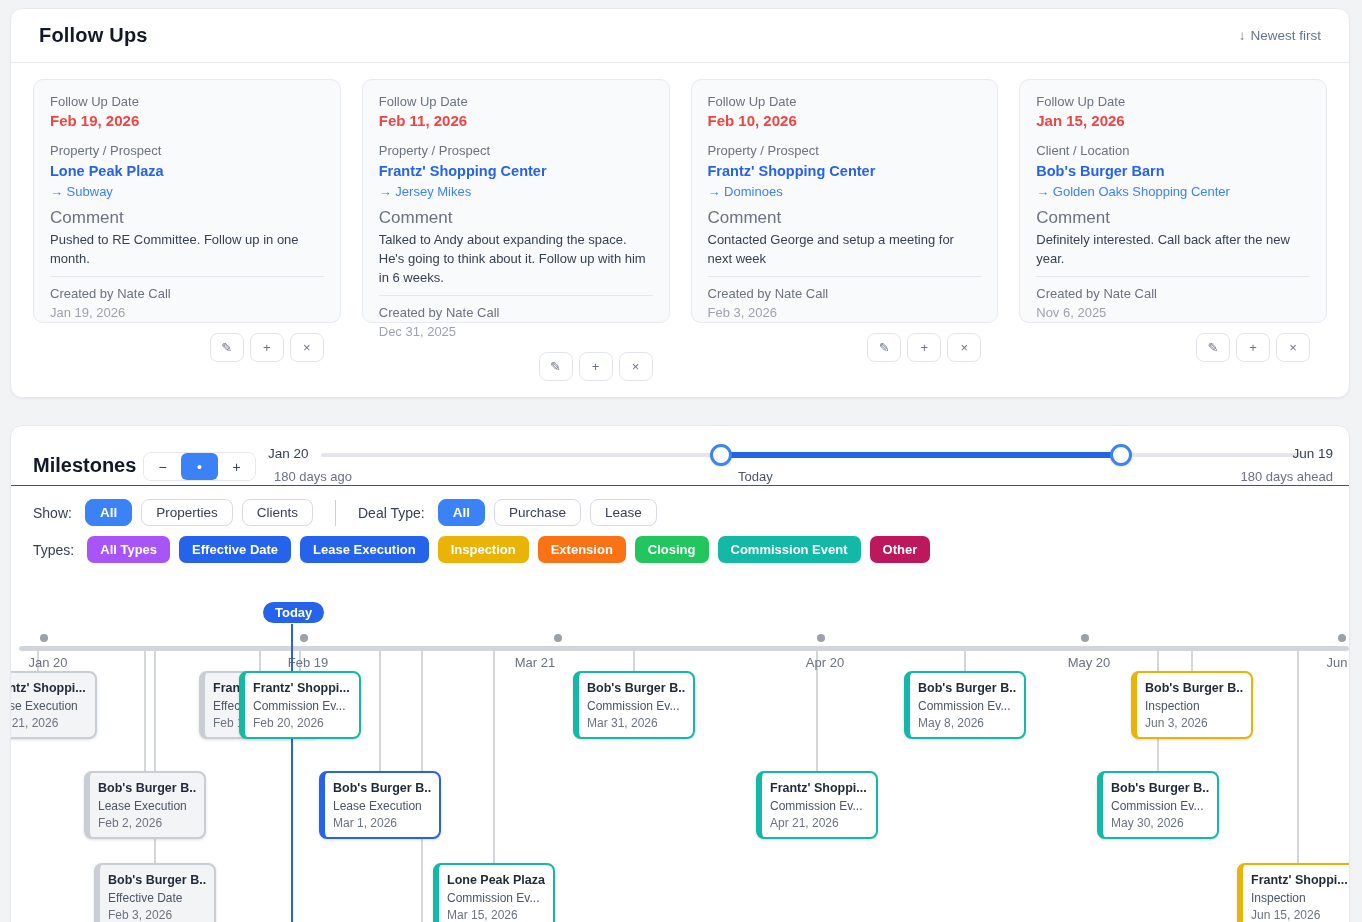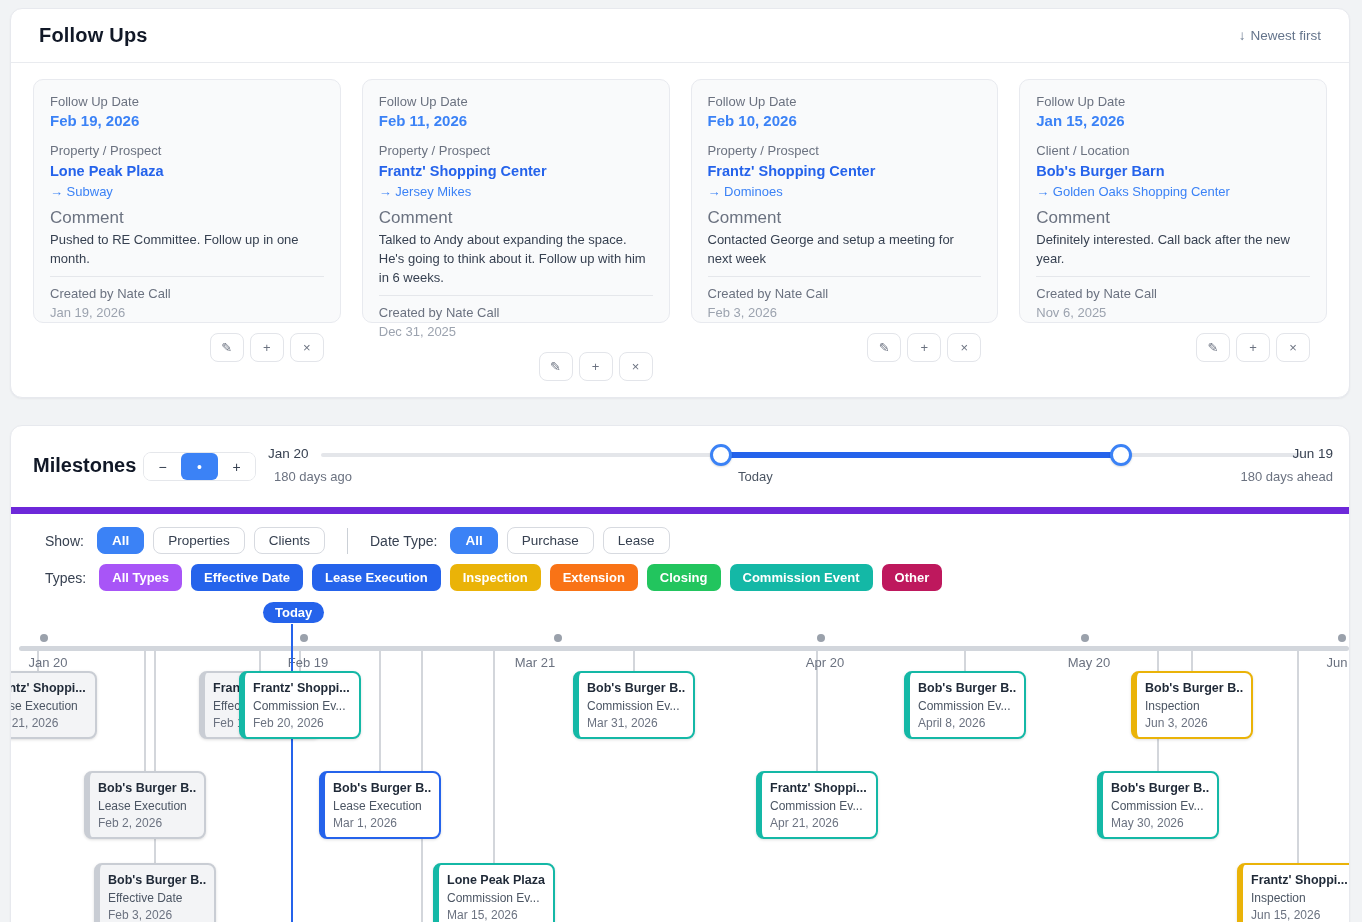--- a/index.html
+++ b/index.html
@@ -13,53 +13,53 @@
   
   #followups { left:10px; top:8px; width:1340px; height:390px; }
   .fu-header { height:54px; display:flex; align-items:center; justify-content:space-between;
                padding:0 28px; border-bottom:1px solid #e9ebef; }
   .fu-title { font-size:20px; font-weight:700; color:#111827; letter-spacing:.2px; }
   .fu-sort { font-size:13.5px; color:#64748b; display:flex; align-items:center; gap:5px; cursor:pointer; }
   .fu-cards { display:grid; grid-template-columns:repeat(4,1fr); gap:21px; padding:16px 22px; }
   .fu-card { background:#f9fafb; border:1px solid #e8eaef; border-radius:10px; height:244px;
              padding:13px 16px 12px; display:flex; flex-direction:column; }
   .fu-label { font-size:13px; color:#6b7280; line-height:17px; }
-  .fu-date { font-size:15px; font-weight:700; color:#3b82f6; line-height:20px; margin:1px 0 11px; }
+  .fu-date { font-size:15px; font-weight:700; color:#ef4444; line-height:20px; margin:1px 0 11px; }
   .fu-entity { font-size:14.5px; font-weight:700; color:#2563eb; line-height:19px; margin-top:3px; cursor:pointer; }
   .fu-sub { font-size:13px; color:#3b82f6; line-height:17px; margin:2px 0 9px; cursor:pointer; }
   .fu-comment-label { font-size:17px; color:#6b7280; line-height:17px; margin-bottom:4px; }
   .fu-comment { font-size:13px; color:#374151; line-height:19px; flex-grow:1; }
   .fu-div { border-top:1px solid #e5e7eb; margin:8px 0 8px; }
   .fu-created { font-size:13px; color:#6b7280; line-height:17px; }
   .fu-created-date { font-size:13px; color:#9ca3af; line-height:17px; margin-top:2px; }
   .fu-actions { display:flex; justify-content:flex-end; gap:6px; margin-top:12px; }
   .fu-btn { width:34px; height:29px; background:#fff; border:1px solid #e3e5ea; border-radius:8px;
             color:#6b7280; font-size:13px; display:flex; align-items:center; justify-content:center; cursor:pointer; }
 
   
   #milestones { left:10px; top:425px; width:1340px; height:600px; overflow:hidden; }
-  .ms-header { position:relative; height:88px; border-bottom:7px solid #6d28d9;padding-left:40px; }
+  .ms-header { position:relative; height:60px; border-bottom:1px solid #6d28d9;padding-left:40px; }
   .ms-title { position:absolute; left:22px; top:28px; font-size:20px; font-weight:700; color:#111827; }
   .ms-zoom { position:absolute; left:132px; top:26px; display:flex; border:1px solid #e5e7eb;
              border-radius:8px; overflow:hidden; background:#fff; }
   .ms-zoom .seg { width:37px; height:27px; display:flex; align-items:center; justify-content:center;
                   font-size:14px; color:#374151; cursor:pointer; background:#fff; }
   .ms-zoom .seg.active { background:#3b82f6; color:#fff; border-radius:6px; }
   .sl-start-date { position:absolute; left:257px; top:20px; font-size:13.5px; color:#374151; }
   .sl-start-note { position:absolute; left:263px; top:43px; font-size:13px; color:#6b7280; }
   .sl-track { position:absolute; left:310px; top:27px; width:980px; height:4px; background:#e4e6ea; border-radius:2px; cursor:pointer; }
   .sl-range { position:absolute; left:710px; top:26px; width:400px; height:6px; background:#2563eb; border-radius:3px; }
   .sl-handle { position:absolute; top:18px; width:22px; height:22px; background:#fff;
                border:3px solid #3b82f6; border-radius:50%; box-shadow:0 1px 2px rgba(0,0,0,.15); cursor:grab; }
   .sl-today { position:absolute; left:727px; top:43px; font-size:13px; color:#4b5563; }
   .sl-end-date { position:absolute; right:16px; top:20px; font-size:13.5px; color:#374151; }
   .sl-end-note { position:absolute; right:16px; top:43px; font-size:13px; color:#6b7280; }
 
   .ms-filters { position:relative; }
-  .f-row { display:flex; align-items:center; gap:9px; padding-left:22px; position:absolute; left:12px; }
+  .f-row { display:flex; align-items:center; gap:9px; padding-left:22px; position:absolute; left:0; }
   #f-row1 { top:13px; }
   #f-row2 { top:50px; }
   .f-label { font-size:14px; color:#374151; margin-right:4px; }
   .pill { font-size:13.5px; color:#374151; background:#fff; border:1px solid #d7dae0;
           border-radius:8px; padding:4px 14px; line-height:17px; cursor:pointer; }
   .pill.active { background:#3b82f6; border-color:#3b82f6; color:#fff; font-weight:700; }
   .f-sep { width:1px; height:26px; background:#cbd0d6; margin:0 13px; }
   .tpill { font-size:13px; font-weight:700; color:#fff; border:none; border-radius:7px;
            padding:5px 13px; line-height:17px; cursor:pointer; }
   .t-purple { background:#a855f7; } .t-blue { background:#2563eb; } .t-yellow { background:#eab308; }
@@ -221,21 +221,21 @@
       <div class="sl-end-note">180 days ahead</div>
     </div>
 
     <div class="ms-filters">
       <div class="f-row" id="f-row1">
         <span class="f-label">Show:</span>
         <span class="pill active">All</span>
         <span class="pill">Properties</span>
         <span class="pill">Clients</span>
         <span class="f-sep"></span>
-        <span class="f-label">Date Type:</span>
+        <span class="f-label">Deal Type:</span>
         <span class="pill active">All</span>
         <span class="pill">Purchase</span>
         <span class="pill">Lease</span>
       </div>
       <div class="f-row" id="f-row2">
         <span class="f-label">Types:</span>
         <span class="tpill t-purple">All Types</span>
         <span class="tpill t-blue">Effective Date</span>
         <span class="tpill t-blue">Lease Execution</span>
         <span class="tpill t-yellow">Inspection</span>
@@ -296,21 +296,21 @@
         <div class="ms-d">Feb 20, 2026</div>
       </div>
       <div class="ms-card c-teal" style="left:562px;top:75px;">
         <div class="ms-t">Bob's Burger B...</div>
         <div class="ms-y">Commission Ev...</div>
         <div class="ms-d">Mar 31, 2026</div>
       </div>
       <div class="ms-card c-teal" style="left:893px;top:75px;">
         <div class="ms-t">Bob's Burger B...</div>
         <div class="ms-y">Commission Ev...</div>
-        <div class="ms-d">April 8, 2026</div>
+        <div class="ms-d">May 8, 2026</div>
       </div>
       <div class="ms-card c-yellow" style="left:1120px;top:75px;">
         <div class="ms-t">Bob's Burger B...</div>
         <div class="ms-y">Inspection</div>
         <div class="ms-d">Jun 3, 2026</div>
       </div>
 
       <div class="ms-card c-gray" style="left:73px;top:175px;">
         <div class="ms-t">Bob's Burger B...</div>
         <div class="ms-y">Lease Execution</div>

